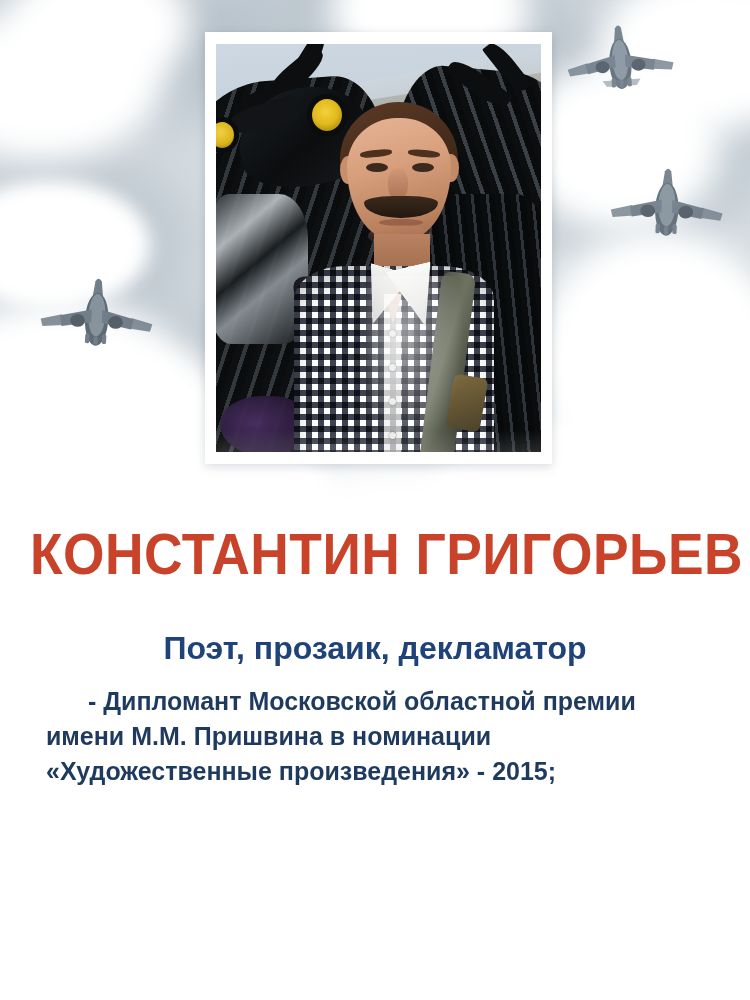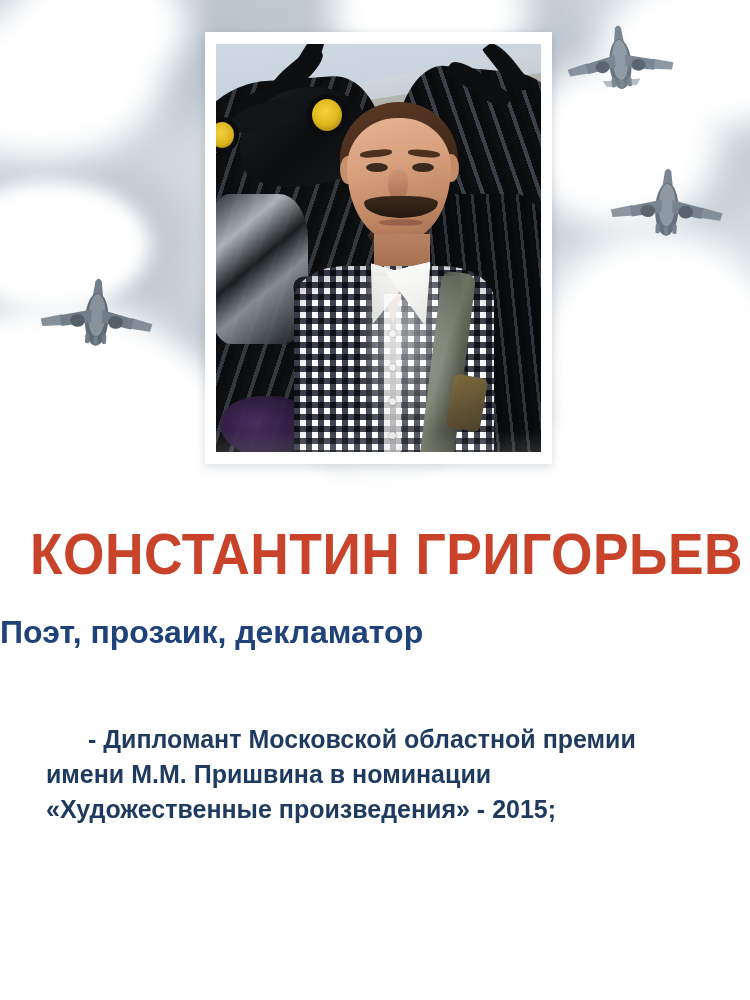--- a/index.html
+++ b/index.html
@@ -306,32 +306,33 @@
        0 -3px 0 #ffffff,  0 3px 0 #ffffff,
       -3px -3px 0 #ffffff, 3px -3px 0 #ffffff,
       -3px 3px 0 #ffffff, 3px 3px 0 #ffffff,
       -4px 0 0 #ffffff,  4px 0 0 #ffffff,
        0 -4px 0 #ffffff,  0 4px 0 #ffffff;
     white-space: nowrap;
   }
   .role {
     position: absolute;
     left: 0; right: 0;
-    top: 612px;
+    top: 628px;
+    text-align: center;
     font-family: "Liberation Sans", sans-serif;
     font-weight: bold;
     font-size: 32px;
     line-height: 40px;
     color: #1f4378;
     white-space: nowrap;
   }
   .bio {
     position: absolute;
     left: 46px;
-    top: 722px;
+    top: 684px;
     width: 660px;
     font-family: "Liberation Sans", sans-serif;
     font-weight: bold;
     font-size: 25px;
     line-height: 35px;
     color: #1e3a5f;
   }
   .bio p { margin: 0; text-indent: 42px; }
   .bio p + p { margin-top: 8px; }
 </style>

